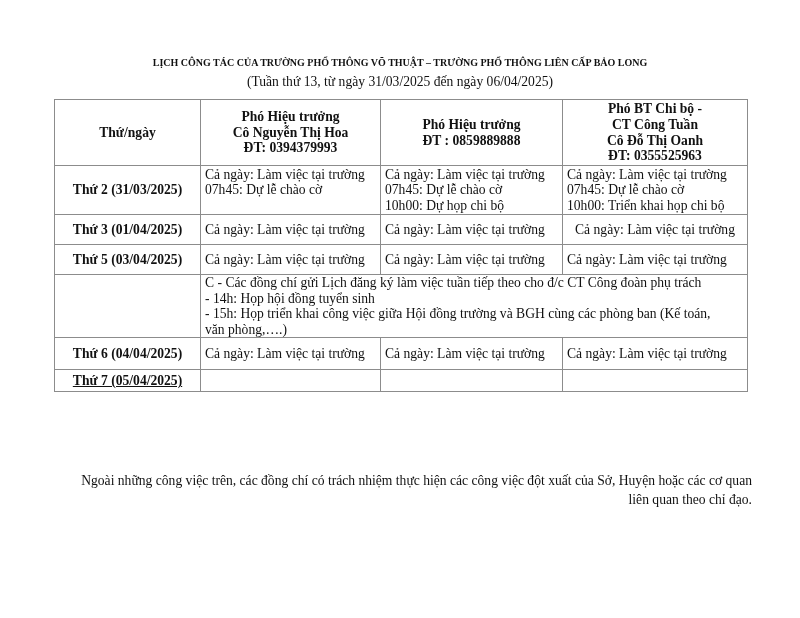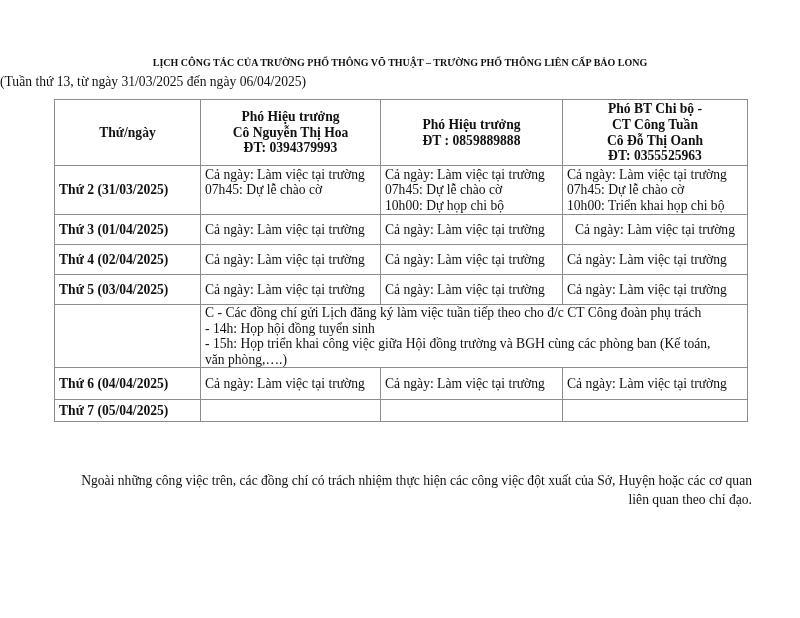--- a/index.html
+++ b/index.html
@@ -5,42 +5,42 @@
     html, body { margin: 0; padding: 0; background: #ffffff; }
     body {
       width: 800px; height: 618px; position: relative; overflow: hidden;
       font-family: "Liberation Serif", "DejaVu Serif", serif; color: #111;
     }
     .title {
       position: absolute; top: 57px; left: 0; width: 800px; text-align: center;
       font-weight: bold; font-size: 10px; letter-spacing: 0px; white-space: nowrap;
     }
     .subtitle {
-      position: absolute; top: 74px; left: 0; width: 800px; 
+      position: absolute; top: 74px; left: 0; width: 800px; text-align: center;
       font-size: 13.6px; white-space: nowrap;
     }
     table.sched {
       position: absolute; top: 99px; left: 54px;
       border-collapse: collapse; table-layout: fixed; width: 693px;
       font-size: 13.6px; line-height: 15.6px;
     }
     table.sched td, table.sched th {
       border: 1px solid #8c8c8c; padding: 0 4px; vertical-align: middle;
     }
     th { font-weight: bold; text-align: center; }
-    td.day { font-weight: bold; text-align: left; white-space: nowrap; padding: 0 2px; }
+    td.day { font-weight: bold; text-align: center; white-space: nowrap; padding: 0 2px; }
     td.cell { text-align: left; white-space: nowrap; }
     td.cell.center { text-align: center; }
     .line { display: block; }
     tr.hdr { height: 66px; }
     tr.r2 { height: 49px; }
     tr.r1 { height: 30px; margin-left: 8px; }
     tr.note { height: 53px; }
     tr.r6 { height: 32px; }
-    tr.r7 { height: 22px; }
+    tr.r7 { height: 22px; text-decoration: underline; }
     tr.r8 { height: 23px; }
     td.notecell { text-align: left; vertical-align: middle; padding: 2px 6px; }
     .footer {
       position: absolute; top: 471px; left: 72px; width: 680px;
       font-size: 13.6px; line-height: 19px; text-align: right;
     }
   </style>
 </head>
 <body>
 
@@ -95,26 +95,20 @@
     </td>
   </tr>
 
   <tr class="r1">
     <td class="day">Thứ 3 (01/04/2025)</td>
     <td class="cell">Cả ngày: Làm việc tại trường</td>
     <td class="cell">Cả ngày: Làm việc tại trường</td>
     <td class="cell center">Cả ngày: Làm việc tại trường</td>
   </tr>
 
-  <tr class="r1">
-    <td class="day">Thứ 4 (02/04/2025)</td>
-    <td class="cell">Cả ngày: Làm việc tại trường</td>
-    <td class="cell">Cả ngày: Làm việc tại trường</td>
-    <td class="cell">Cả ngày: Làm việc tại trường</td>
-  </tr>
 
   <tr class="r1">
     <td class="day">Thứ 5 (03/04/2025)</td>
     <td class="cell">Cả ngày: Làm việc tại trường</td>
     <td class="cell">Cả ngày: Làm việc tại trường</td>
     <td class="cell">Cả ngày: Làm việc tại trường</td>
   </tr>
 
   <tr class="note">
     <td class="day"></td>

